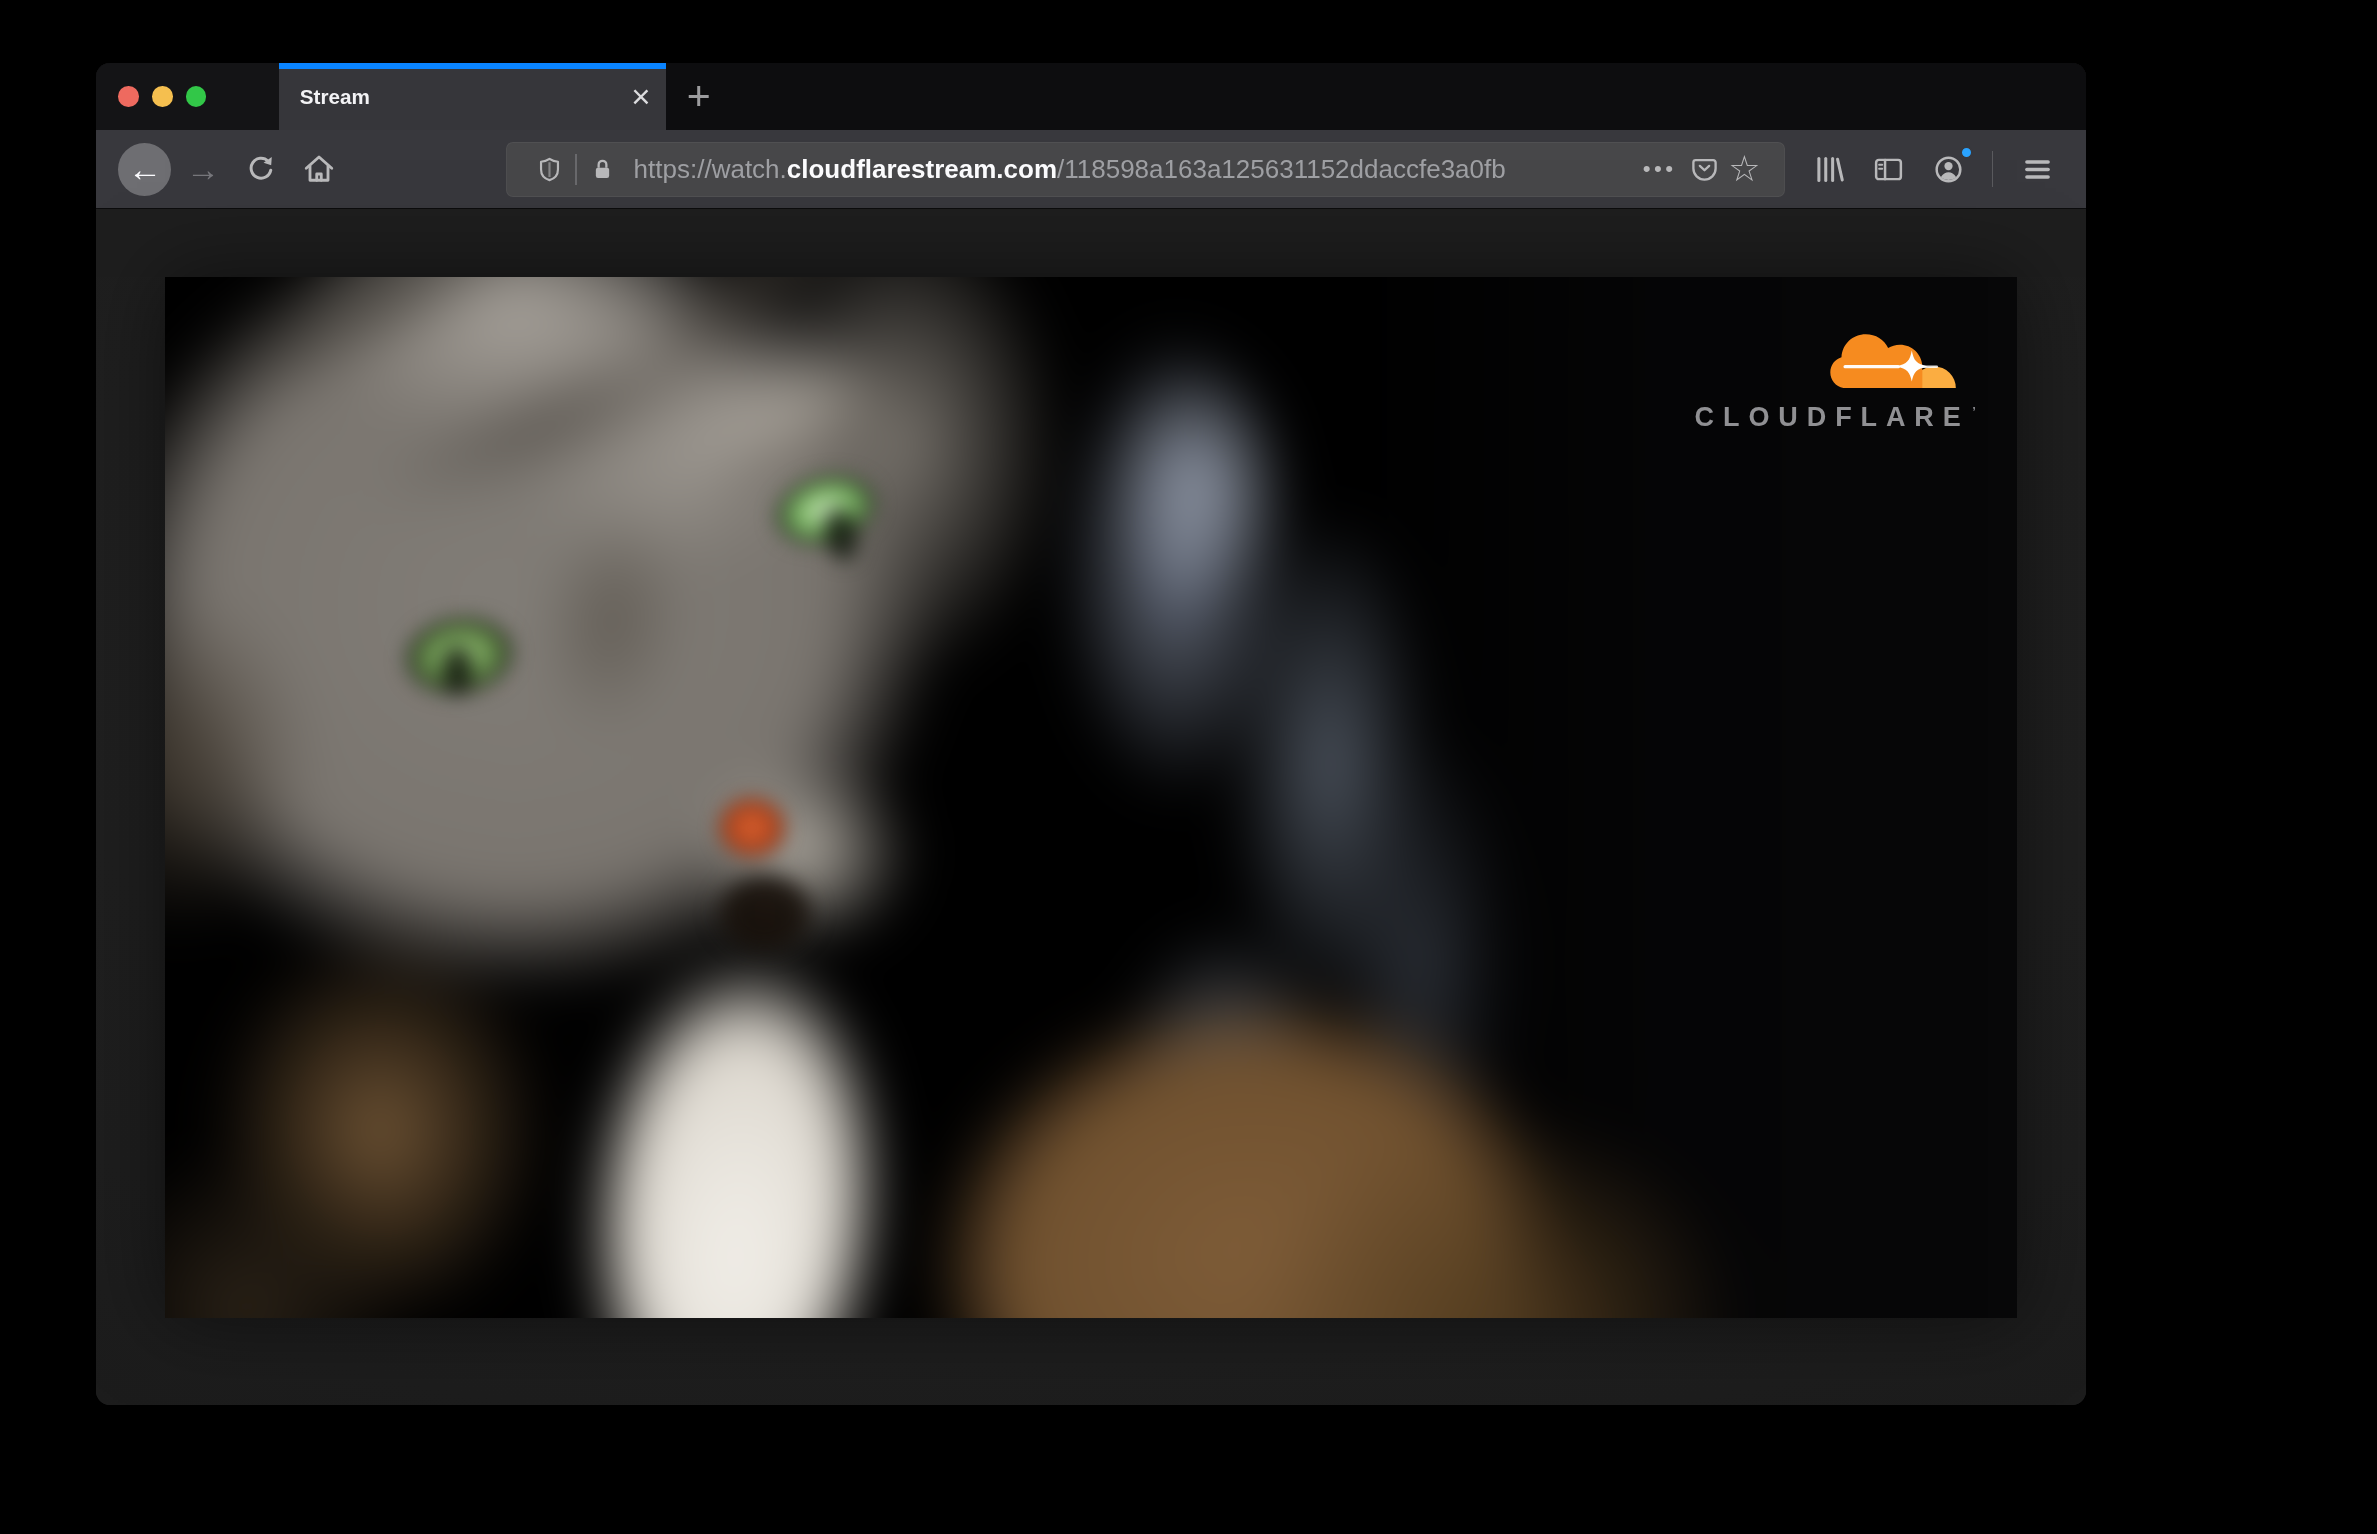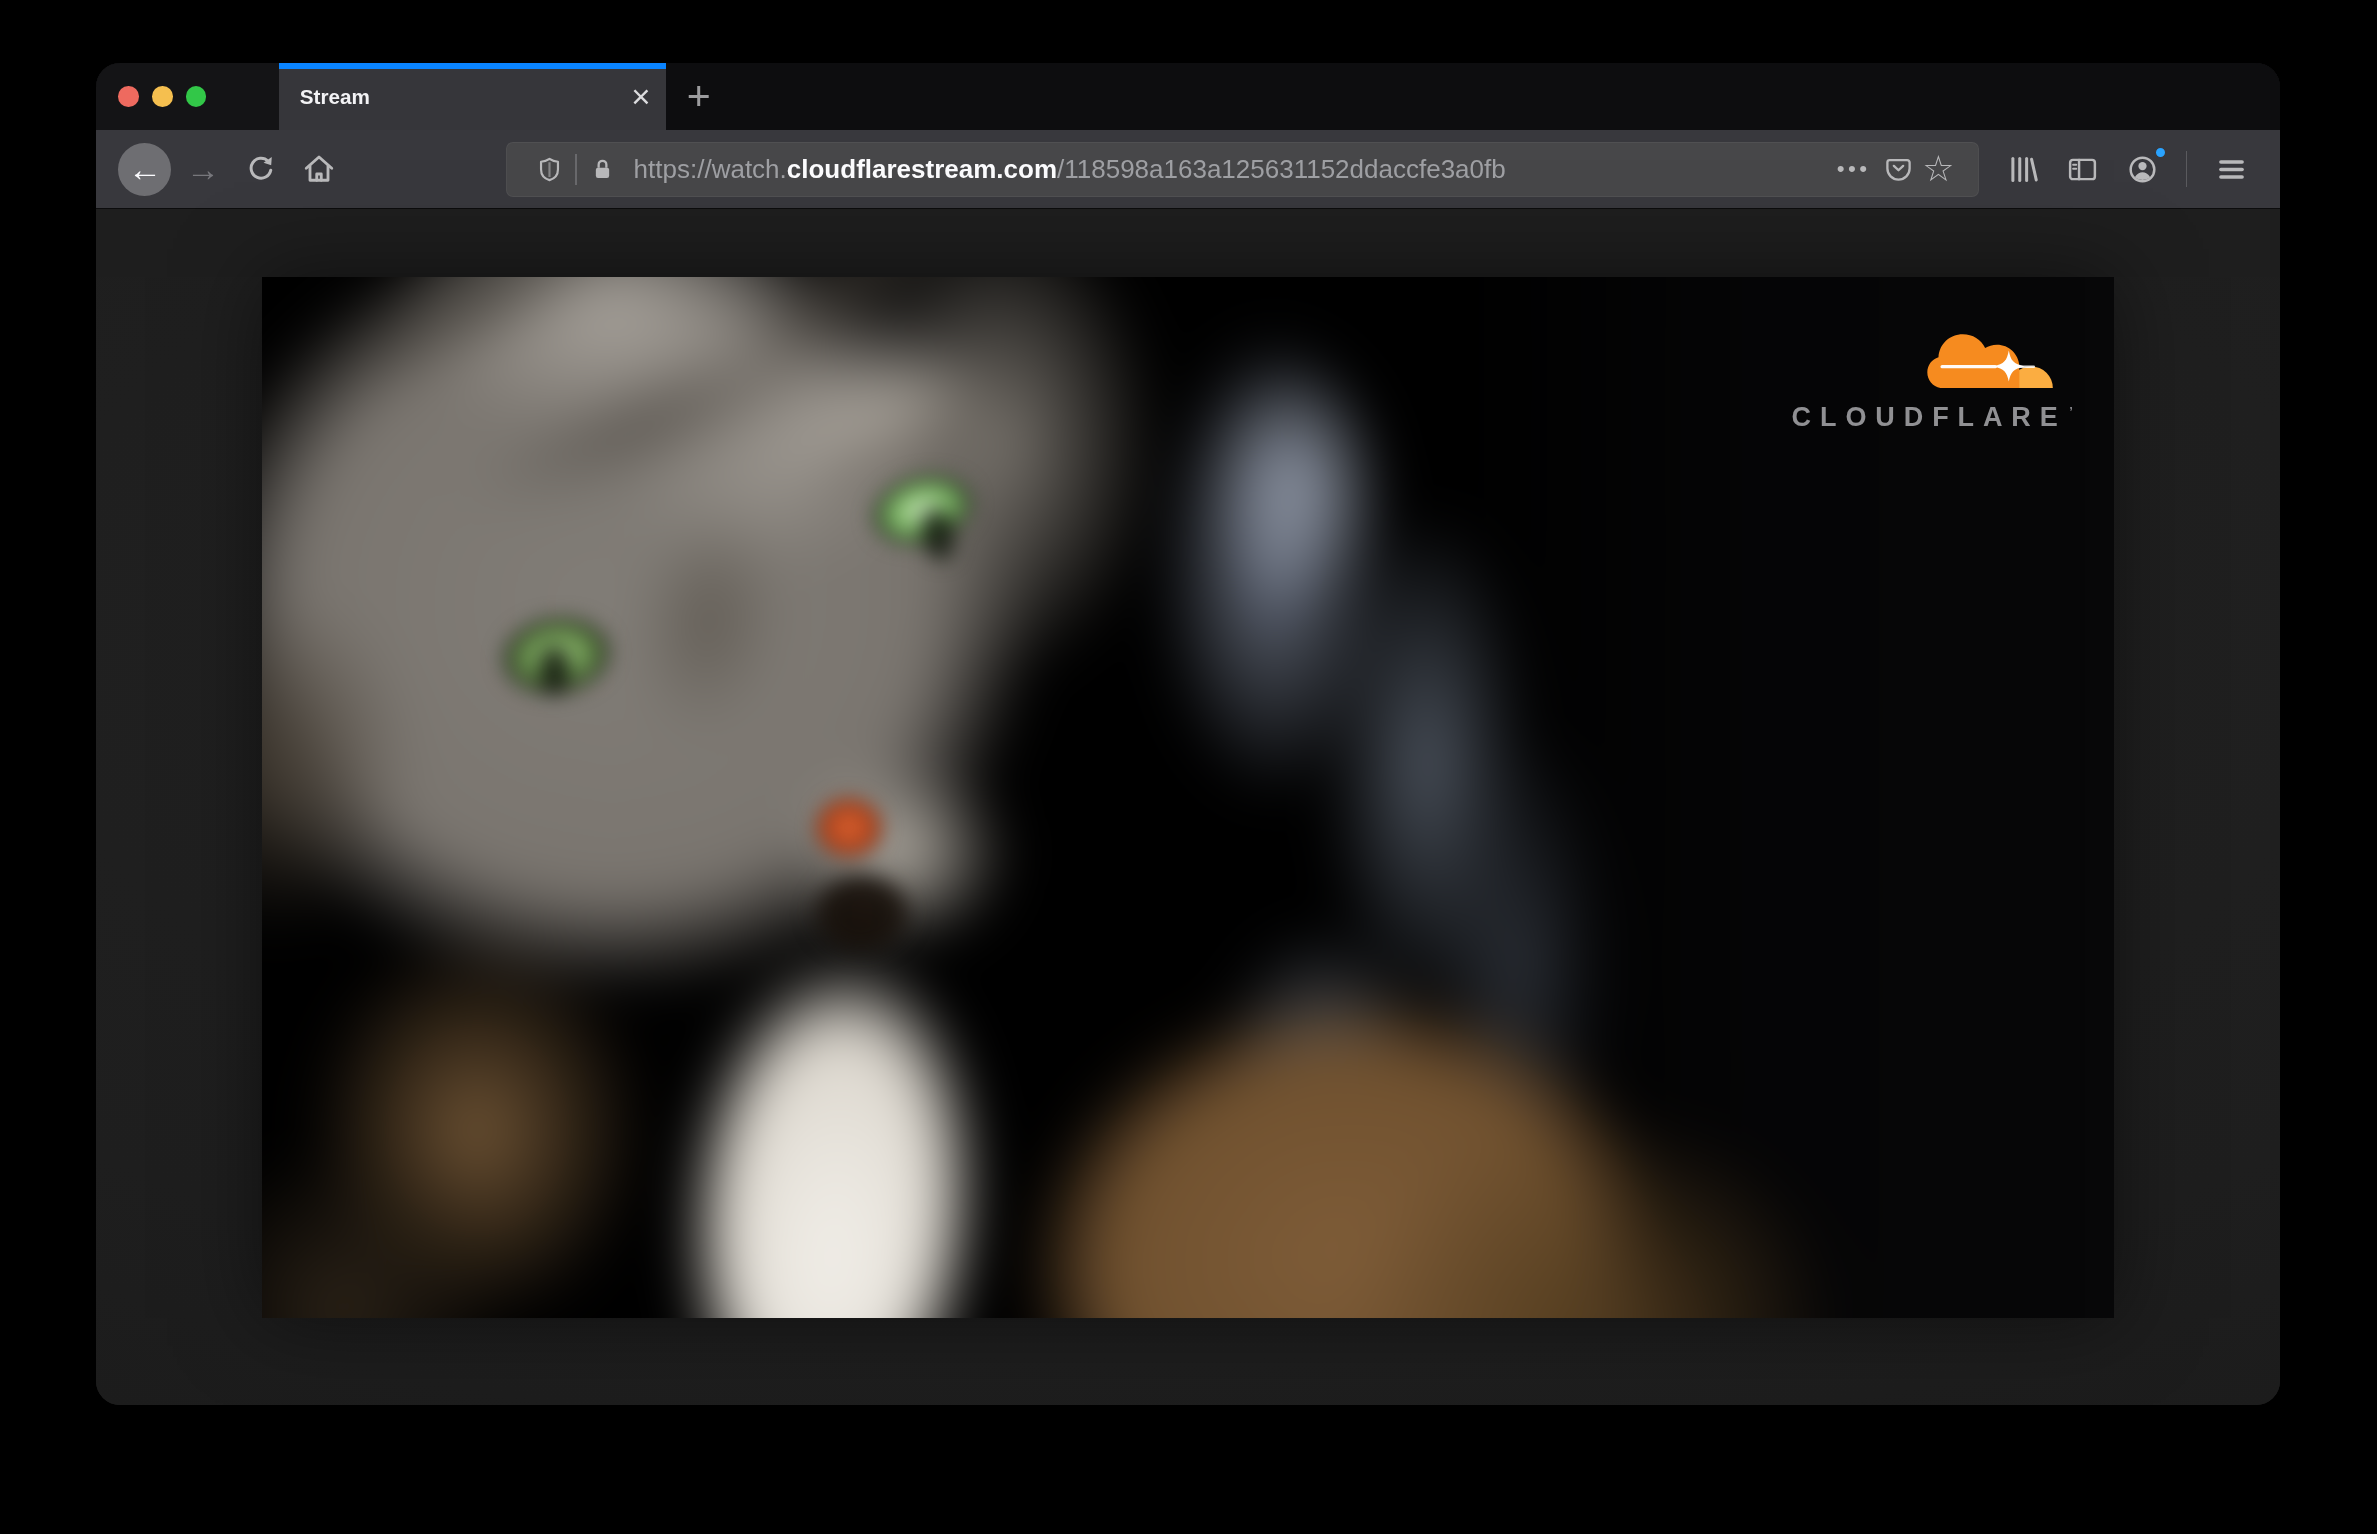--- a/index.html
+++ b/index.html
@@ -2,22 +2,22 @@
 <html style="--accent-blue: #0a84ff; --traffic-red: #ee6a5f; --traffic-yellow: #f5bf4f; --traffic-green: #32c748; --toolbar-bg: #38383d; --urlbar-bg: #474749; --page-bg: #1e1e1e; --icon-gray: #b9b9bb; --account-badge-blue: #2aa3ff; --cloudflare-orange: #f68b1f; --cloudflare-orange-light: #fbad41; --brand-text-gray: #909093;font-size:13.8px"><head>
 <meta charset="utf-8">
 <style>
   * { margin:0; padding:0; box-sizing:border-box; }
   html,body { width:2377px; height:1534px; background:#000; overflow:hidden;
               font-family:"Liberation Sans","DejaVu Sans",sans-serif; }
 
   .stage { position:absolute; inset:0; background:#000; }
 
   
-  .bwin { position:absolute; left:96px; top:63px; width:2184px; height:1342px;
-          border-radius:24px; overflow:hidden; background:var(--page-bg,#1e1e1e);
+  .bwin { position:absolute; left:96px; top:63px; width:1990px; height:1342px;
+          border-radius:14px; overflow:hidden; background:var(--page-bg,#1e1e1e);
           box-shadow:0 15.5px 52px rgba(0,0,0,.6); }
 
   
   .tabbar { position:relative; height:67px; background:#0d0d0f; display:flex; align-items:stretch; }
   .traffic { width:183px; background:#141416; display:flex; align-items:center; gap:13px; padding-left:22.4px; }
   .tl { width:20.7px; height:20.7px; border-radius:50%; display:inline-block; }
   .tl.red { background:var(--traffic-red,#ee6a5f); }
   .tl.yellow { background:var(--traffic-yellow,#f5bf4f); }
   .tl.green { background:var(--traffic-green,#32c748); }
 

